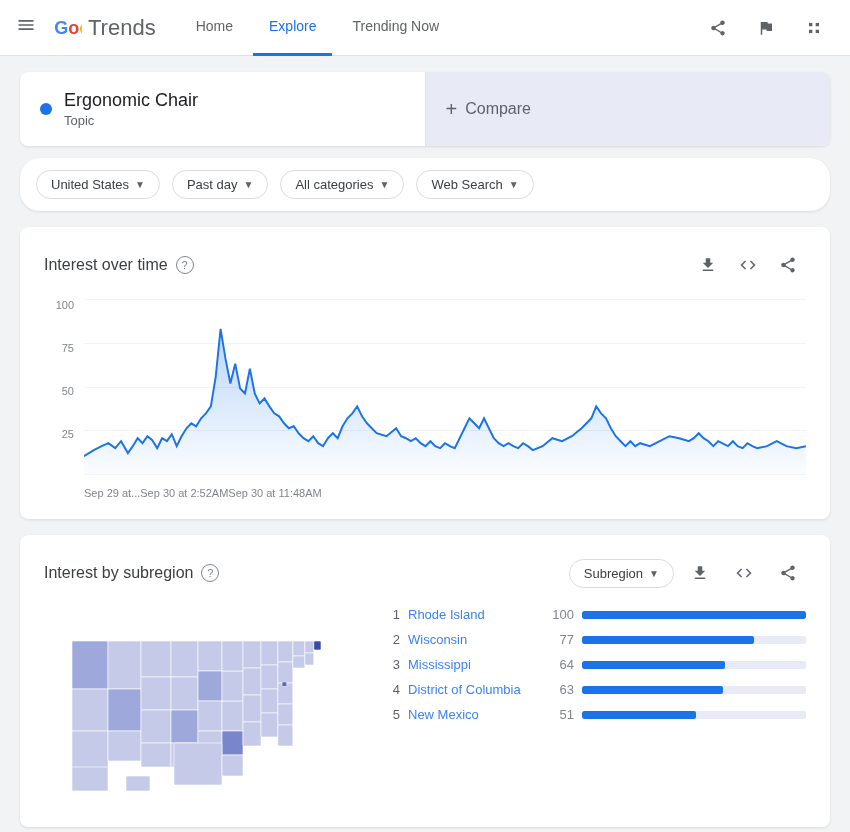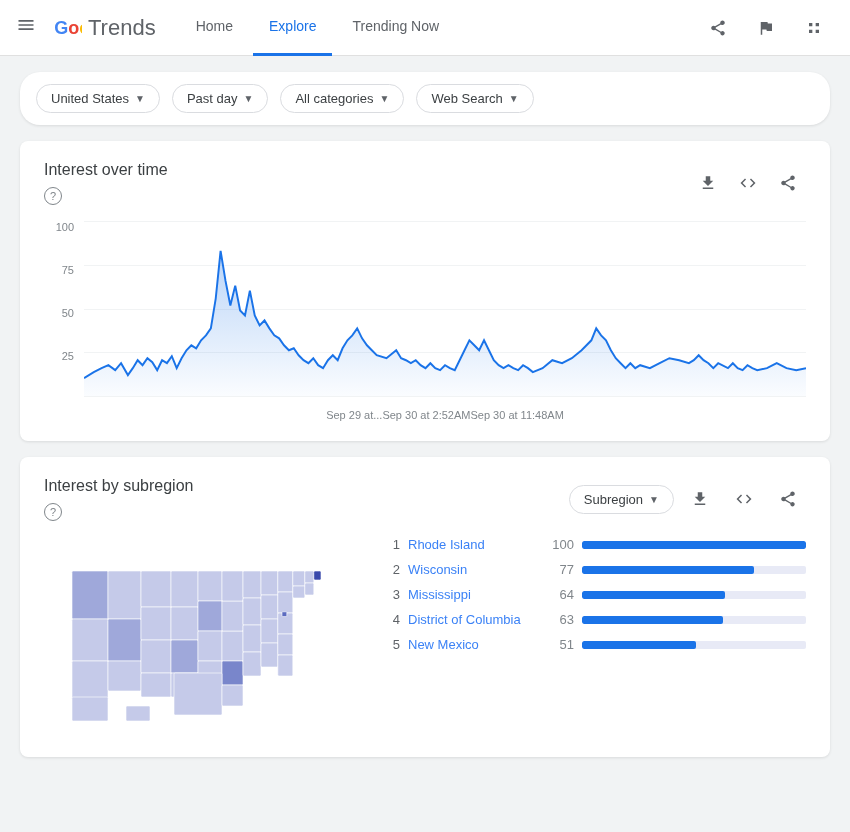--- a/index.html
+++ b/index.html
@@ -169,26 +169,25 @@
       box-shadow: 0 1px 3px rgba(0,0,0,0.1);
     }
     .card-header {
       display: flex;
       align-items: center;
       justify-content: space-between;
       margin-bottom: 16px;
     }
     .card-title {
       display: flex;
-      align-items: flex-start;
+      align-items: flex-end;
       gap: 8px;
       font-size: 16px;
       color: #3c4043;
       font-weight: 400;
-      flex-direction: column;
     }
     .help-icon {
       width: 18px;
       height: 18px;
       border: 1px solid #80868b;
       border-radius: 50%;
       display: flex;
       align-items: center;
       justify-content: center;
       font-size: 11px;
@@ -253,21 +252,21 @@
       right: 0;
       height: 1px;
       background: #f1f3f4;
     }
     .chart-x-labels {
       position: absolute;
       bottom: 0;
       left: 40px;
       right: 0;
       display: flex;
-      justify-content: center;
+      justify-content: flex-start;
       padding-top: 4px;
     }
     .x-label {
       font-size: 11px;
       color: #80868b;
     }
     .chart-svg {
       position: absolute;
       top: 0; left: 0; right: 0; bottom: 0;
       width: 100%;
@@ -391,20 +390,33 @@
     <div class="header-icon">
       <svg width="20" height="20" viewBox="0 0 24 24" fill="currentColor">
         <path d="M6 6h4v4H6zm8 0h4v4h-4zm-8 8h4v4H6zm8 0h4v4h-4z"></path>
       </svg>
     </div>
   </div>
 </div>
 
 <div class="main">
 
+  <div class="search-section">
+    <div class="search-term">
+      <div class="blue-dot"></div>
+      <div class="term-info">
+        <div class="term-name">Ergonomic Chair</div>
+        <div class="term-type">Topic</div>
+      </div>
+    </div>
+    <div class="compare-section">
+      <span class="plus-icon">+</span>
+      <span>Compare</span>
+    </div>
+  </div>
 
   <div class="filter-bar">
     <button class="filter-btn">
       <span>United States</span>
       <span class="dropdown-arrow">▼</span>
     </button>
     <button class="filter-btn">
       <span>Past day</span>
       <span class="dropdown-arrow">▼</span>
     </button>

